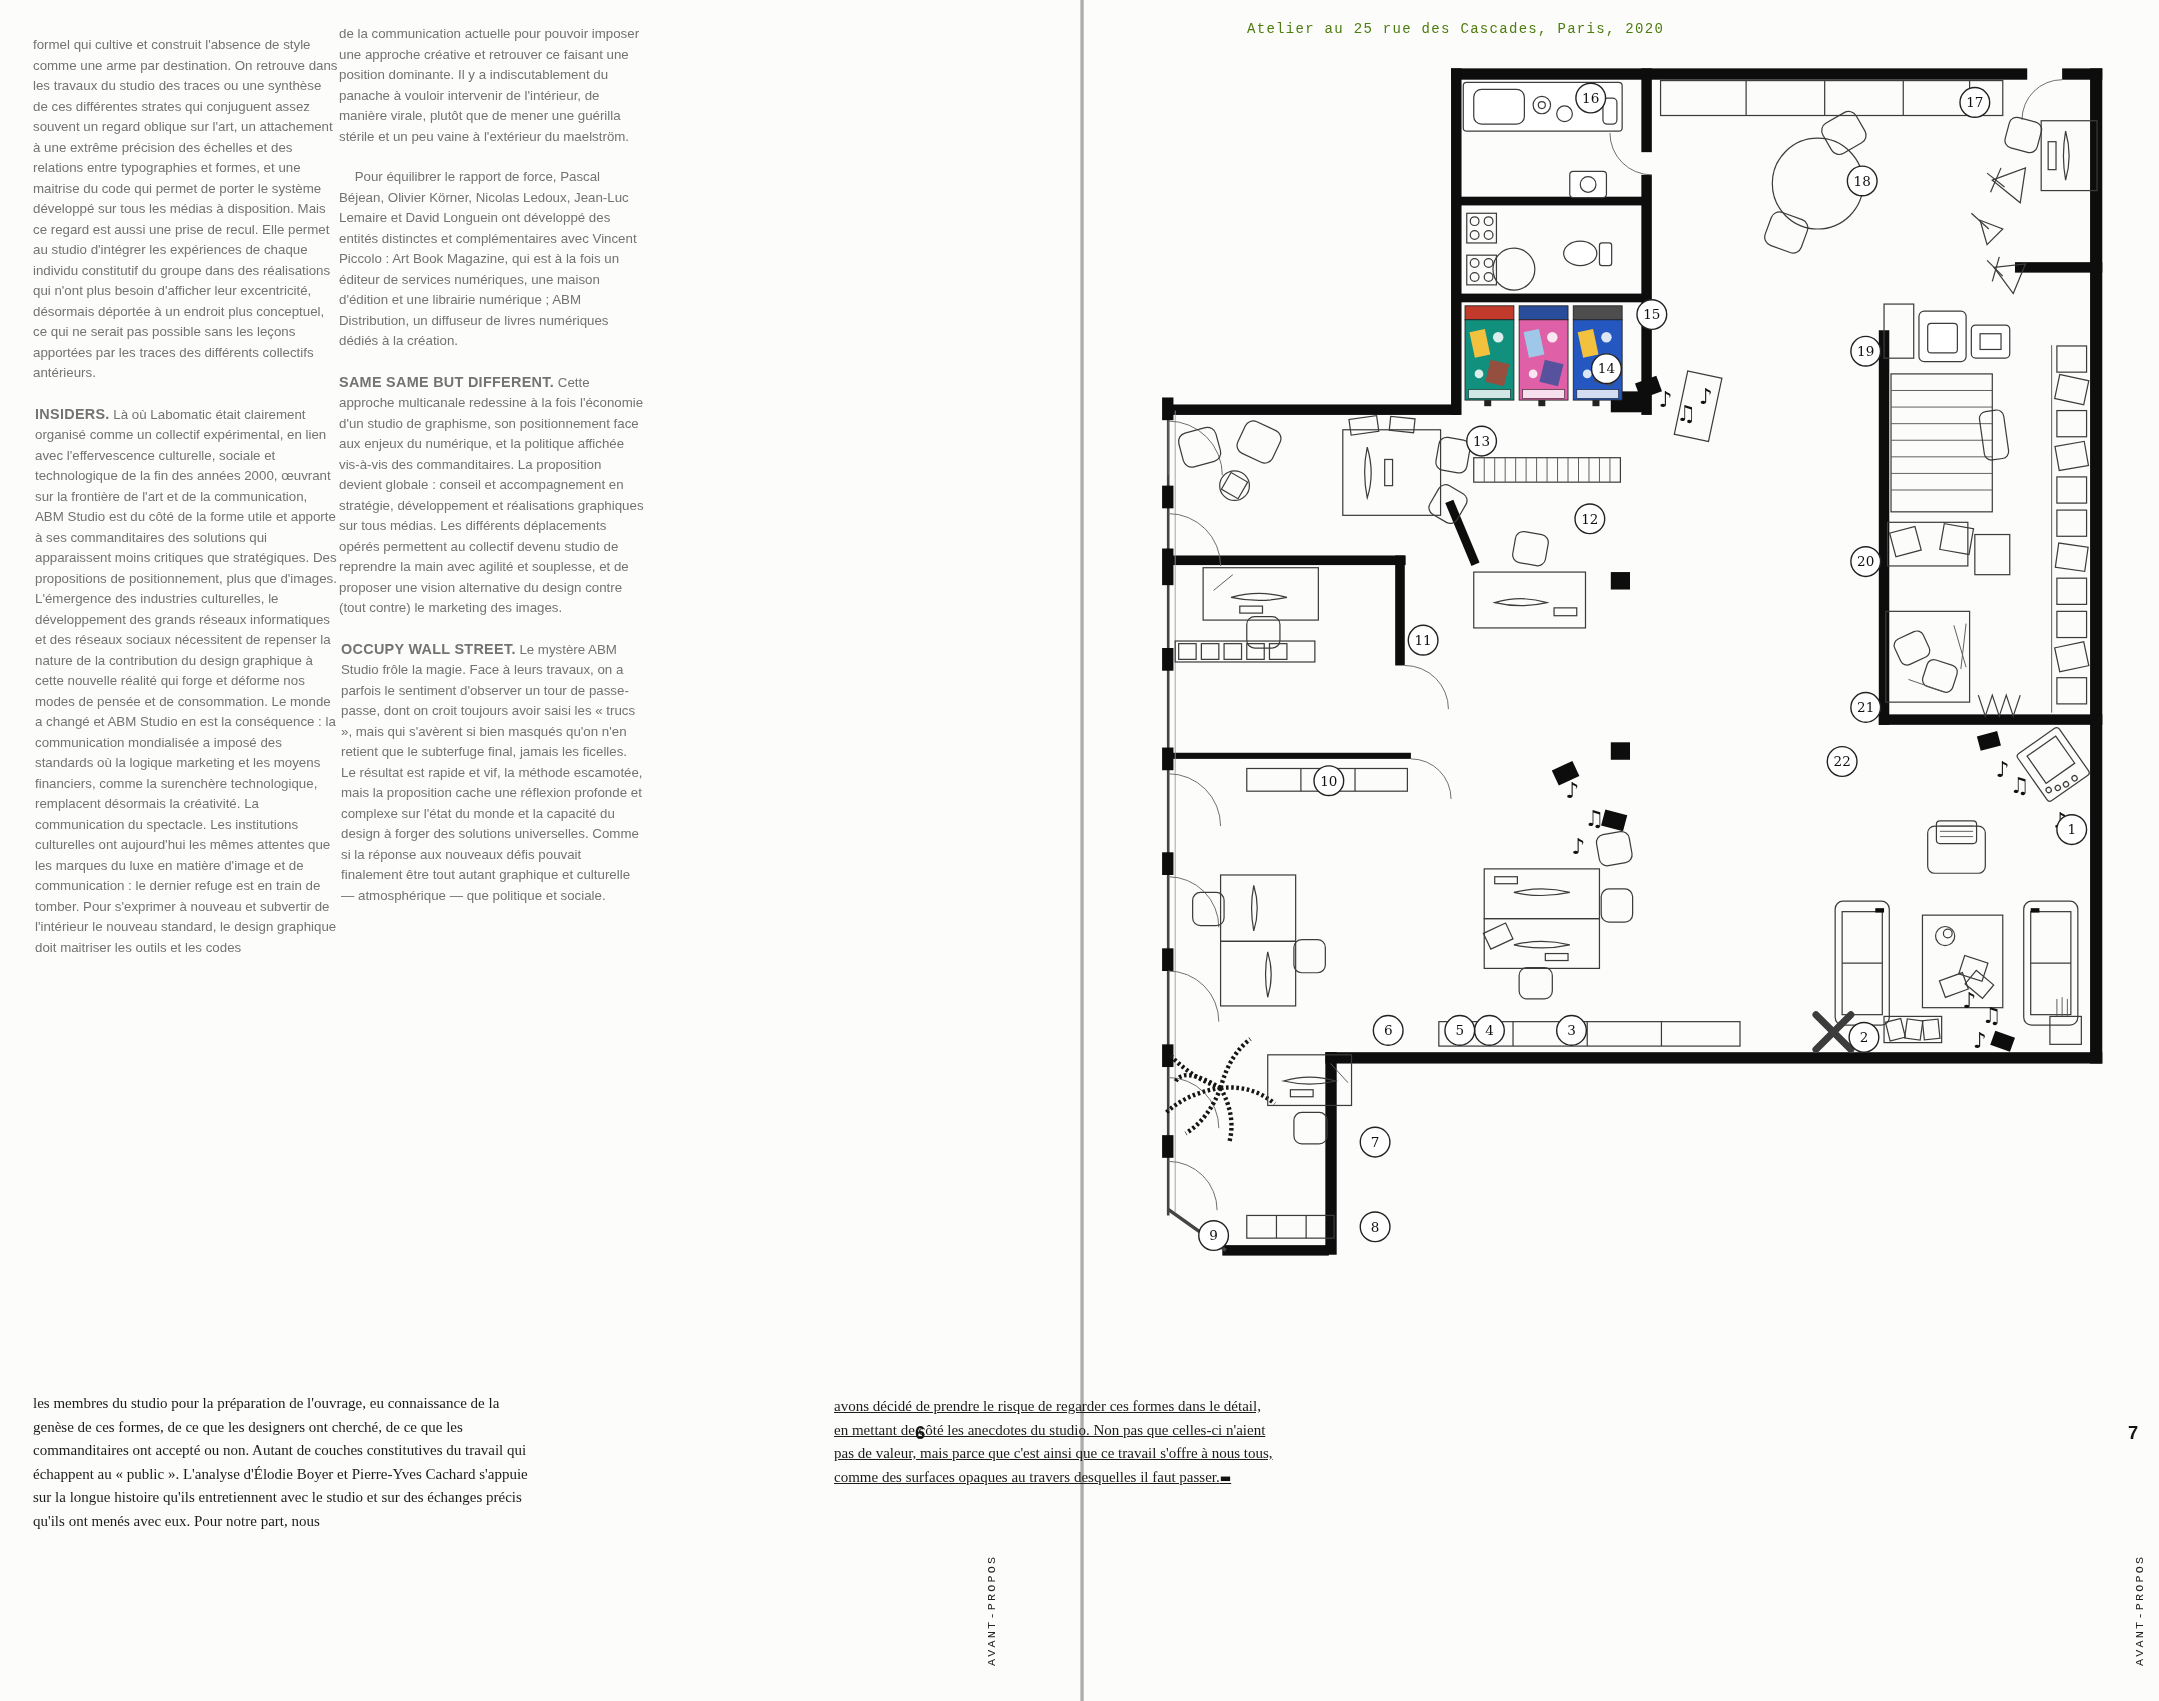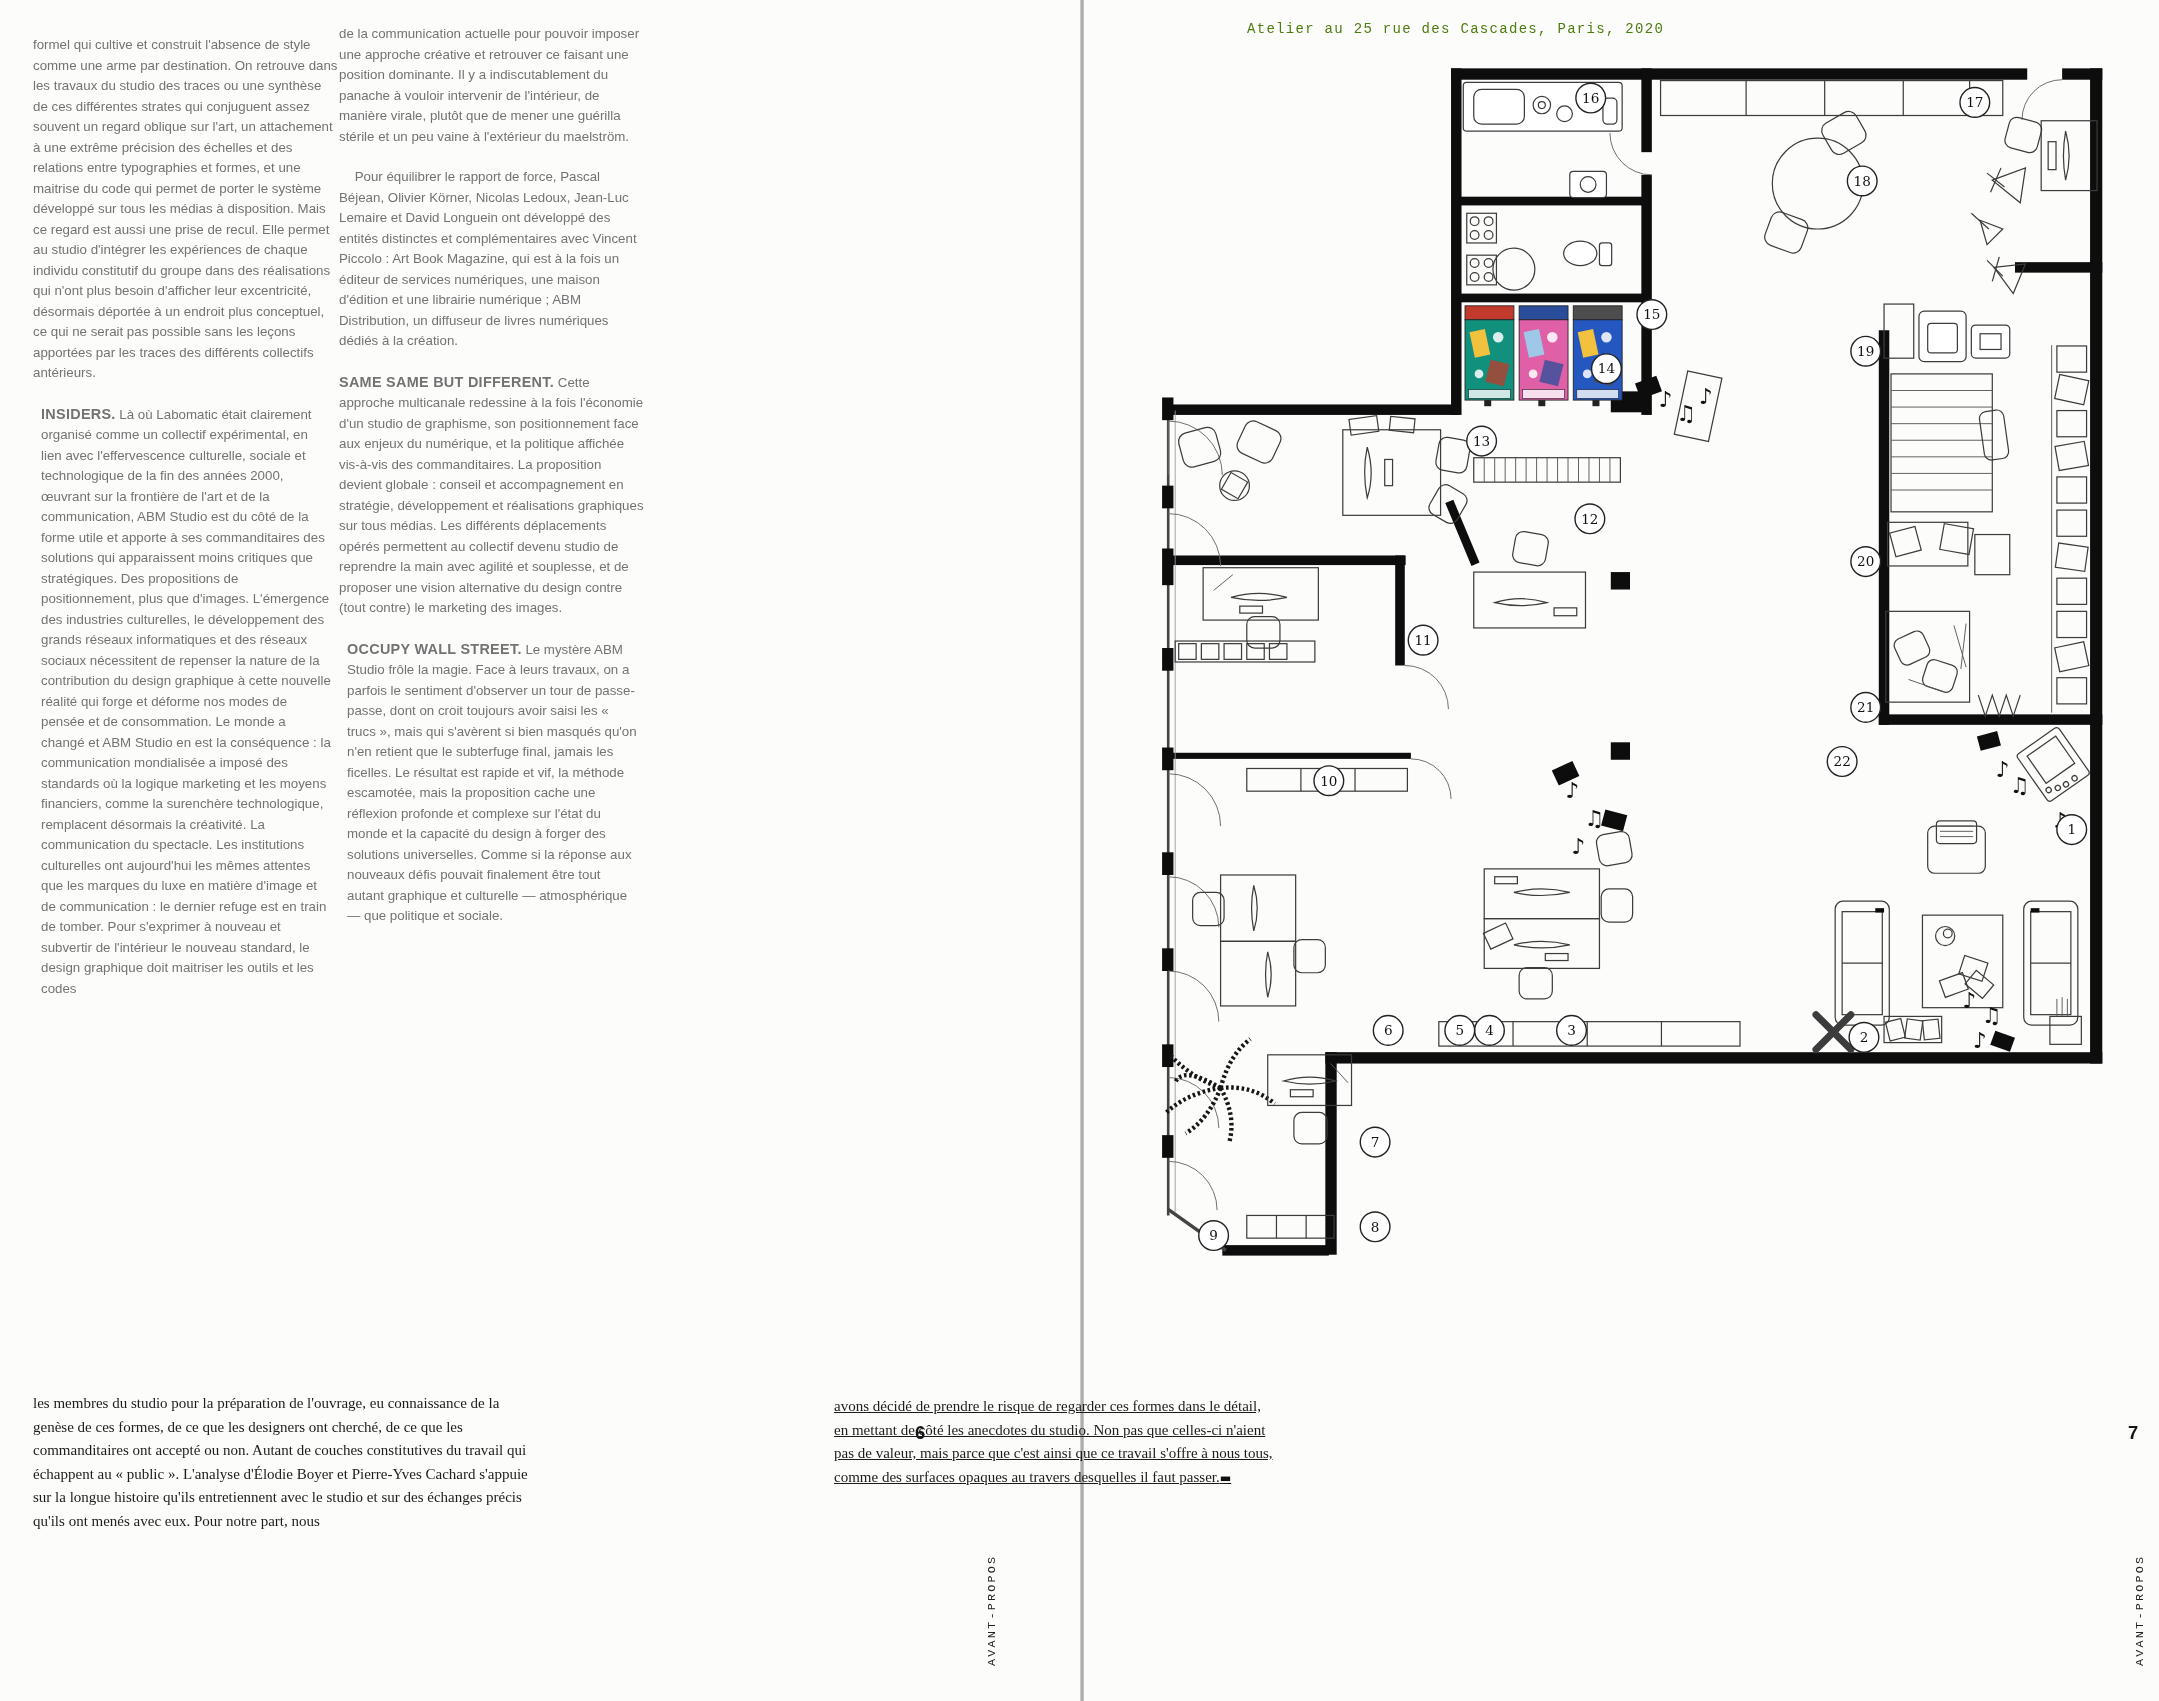--- a/index.html
+++ b/index.html
@@ -7,21 +7,21 @@
         font-family:"Liberation Sans",sans-serif;color:#141414;}
   
   #gutter{position:absolute;left:1080px;top:0;width:4.4px;height:1701px;
           background:linear-gradient(90deg,#d8d8d6,#9f9f9d 50%,#cfcfcd);}
   
   .col{position:absolute;width:306px;font-size:13.3px;line-height:20.5px;
        text-align:left;color:#737373;}
   #col1{left:33px;top:35px;}
   #col2{left:339px;top:24px;}
   .col p{margin:0 0 20px 0;}
-  .col p.tight{margin:8px;}
+  .col p.tight{margin:2px;}
   .lead{font-weight:bold;font-size:14.4px;letter-spacing:0.3px;text-align:center;}
   .indent{text-indent:15.7px;}
   
   .serif{position:absolute;font-family:"Liberation Serif",serif;font-size:15px;
          line-height:23.6px;color:#1c1c1c;margin-top:8px;}
   #footL{left:33px;top:1384px;width:496px;}
   #footR{left:834px;top:1387px;width:441px;text-decoration:underline;}
   .endmark{color:#111;font-family:"DejaVu Sans",sans-serif;font-size:12.2px;}
   
   .pagenum{position:absolute;font-weight:bold;font-size:18.3px;font-family:"Liberation Sans",sans-serif;}

